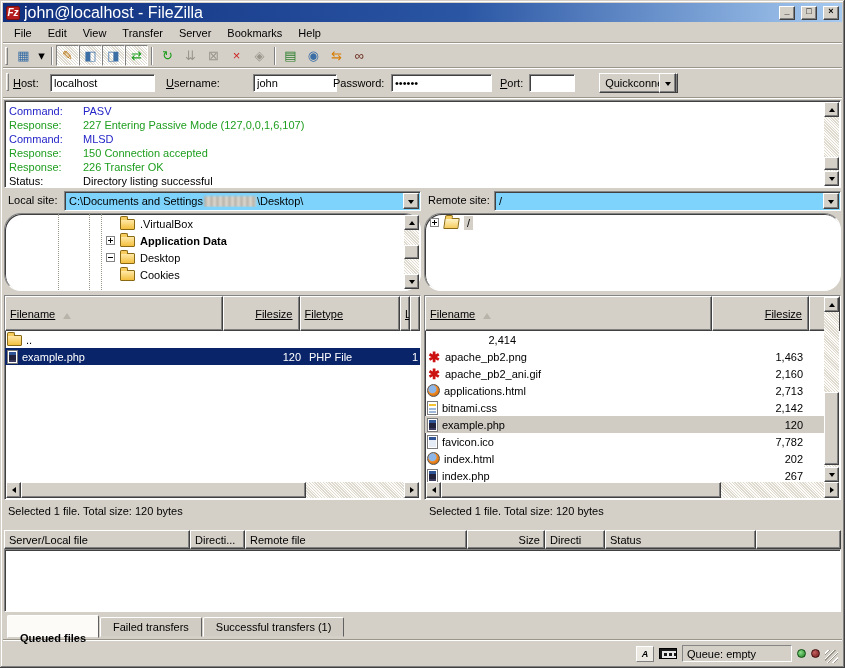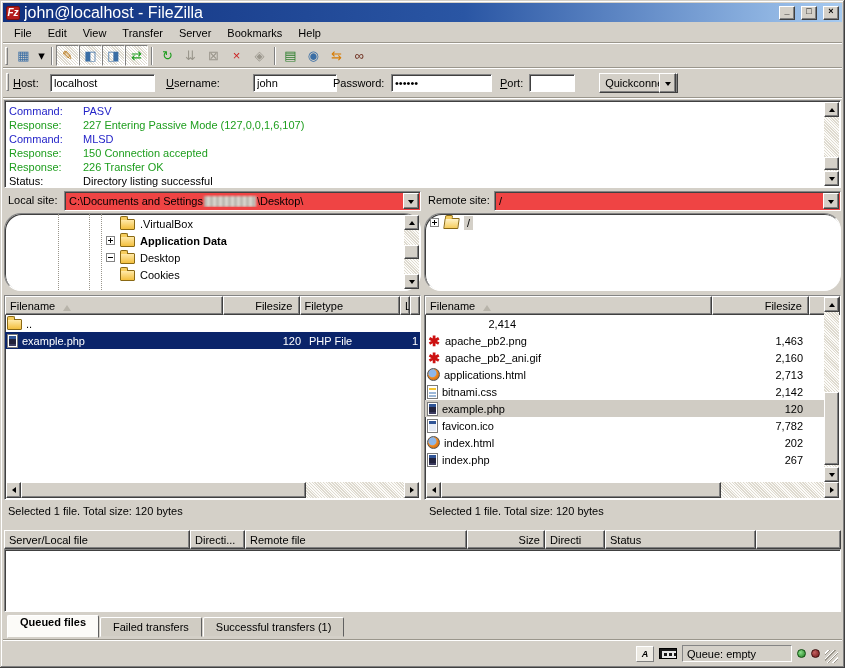--- a/index.html
+++ b/index.html
@@ -69,21 +69,21 @@
     background:repeating-linear-gradient(45deg,#fcfbf8 0 1px,#dedacf 1px 2px);}
   .sb-h{position:absolute;left:1px;right:1px;bottom:1px;height:16px;
     background:repeating-linear-gradient(45deg,#fcfbf8 0 1px,#dedacf 1px 2px);}
   .sb-btn{position:absolute;width:15px;height:15px;background:#d4d0c8;display:flex;align-items:center;justify-content:center;}
   .sb-thumb{position:absolute;left:0;width:15px;background:#d4d0c8;}
   .sb-h .sb-thumb{top:0;height:16px;width:auto;left:auto;}
   .sb-h .sb-btn{height:16px;}
 
   
   .siterow-label{position:absolute;top:3px;left:4px;}
-  .combo{position:absolute;top:0;height:20px;background:#ef4444;border:1px solid;border-color:#848484 #fff #fff #848484;
+  .combo{position:absolute;top:0;height:20px;background:#7dd3fc;border:1px solid;border-color:#848484 #fff #fff #848484;
     box-shadow:inset 1px 1px 0 #404040;display:flex;align-items:center;}
   .combo-text{flex:1;padding:0 4px;white-space:nowrap;overflow:hidden;display:flex;align-items:center;}
   .combo-btn{width:16px;height:16px;margin:1px;background:#d4d0c8;display:flex;align-items:center;justify-content:center;flex:none;}
   .redacted{display:inline-block;width:52px;height:11px;margin:0 1px;
     background:repeating-linear-gradient(90deg,#b8b4ac 0 3px,#dcd8d0 3px 6px);filter:blur(1px);}
 
   
   .treebox{position:absolute;top:0;bottom:0;border-radius:17px;}
   .tree-row{height:17px;display:flex;align-items:center;gap:5px;position:relative;}
   .exp{width:9px;height:9px;background:#fff;border:1px solid #848484;position:relative;flex:none;}
@@ -105,21 +105,21 @@
   .ic-ico::after{content:"";position:absolute;inset:1px;background:linear-gradient(#2f5496 0 3px,#e6ecf6 3px);}
   .ic-css::after{content:"";position:absolute;left:1px;right:1px;top:2px;height:2px;background:#f4c430;
     box-shadow:0 4px 0 #9db8d8,0 7px 0 #9db8d8;}
   .ic-html{width:13px;height:13px;border-radius:50%;border:1px solid #555;
     background:radial-gradient(circle at 40% 38%,#8db6e8 0 38%,#f28a1e 48%,#b85a08 95%);}
   .ic-apache{width:14px;height:14px;color:#cc1111;font-size:14px;font-weight:bold;line-height:14px;text-align:center;}
   .ic-apache::before{content:"✱";}
 
   
   .listbox{position:absolute;top:0;bottom:0;}
-  .lheader{display:flex;height:19px;}
+  .lheader{display:flex;height:35px;text-decoration:underline;}
   .hc{background:#d4d0c8;border:1px solid;border-color:#fff #404040 #404040 #fff;box-shadow:inset -1px -1px 0 #808080;
     display:flex;align-items:center;padding:0 4px;overflow:hidden;white-space:nowrap;}
   .sort-asc{width:0;height:0;border:4px solid transparent;border-bottom:6px solid #b8b4aa;margin-left:8px;flex:none;}
   .rows{position:relative;}
   .lrow{display:flex;height:17px;align-items:center;}
   .cell{display:flex;align-items:center;gap:4px;padding:0 2px;overflow:hidden;white-space:nowrap;height:17px;}
   .num{justify-content:flex-end;padding-right:6px;}
   .sel-a{background:#0a246a;color:#fff;}
   .sel-i{background:#d0ccc4;}
   .c-ln{width:224px;}.c-ls{width:78px;}.c-lt{width:103px;}.c-lm{flex:1;}
@@ -131,21 +131,21 @@
   
   .queue-header{position:absolute;top:530px;left:4px;right:4px;height:19px;display:flex;}
   .qc0{width:186px;}.qc1{width:55px;}.qc2{width:222px;}.qc3{width:78px;justify-content:flex-end;}
   .qc4{width:60px;}.qc5{width:151px;}.qfill{flex:1;}
   .queue-body{position:absolute;top:549px;left:4px;right:4px;height:63px;}
 
   
   .tabs{position:absolute;top:615px;left:7px;height:23px;display:flex;align-items:flex-start;}
   .tab{height:20px;margin-top:2px;padding:3px 12px 0 12px;background:#d0ccc3;
     border:1px solid;border-color:#fff #606060 #d4d0c8 #fff;border-radius:2px 2px 0 0;margin-right:1px;}
-  .tab.active{background:#fcfbf8;font-weight:bold;height:23px;margin-top:0;padding-top:0;z-index:2;}
+  .tab.active{background:#fcfbf8;font-weight:bold;height:23px;margin-top:0;padding-top:16px;z-index:2;}
 
   
   .statusbar{position:absolute;left:3px;right:3px;bottom:3px;height:23px;display:flex;align-items:center;gap:5px;padding:0 4px;}
   .dt-icon{width:18px;height:16px;border:1px solid;border-color:#fff #808080 #808080 #fff;background:#ece9e2;
     display:flex;align-items:center;justify-content:center;font-size:9px;font-weight:bold;font-style:italic;margin-left:auto;}
   .kp-icon{width:18px;height:11px;background:#1a1a1a;border:1px solid #000;
     background-image:repeating-linear-gradient(90deg,#e8e8e8 0 2px,transparent 2px 5px),
       repeating-linear-gradient(#e8e8e8 0 2px,transparent 2px 5px);
     background-position:2px 2px;background-size:14px 7px;background-repeat:no-repeat;}
   .queue-box{height:17px;width:110px;border:1px solid;border-color:#848484 #fff #fff #848484;

